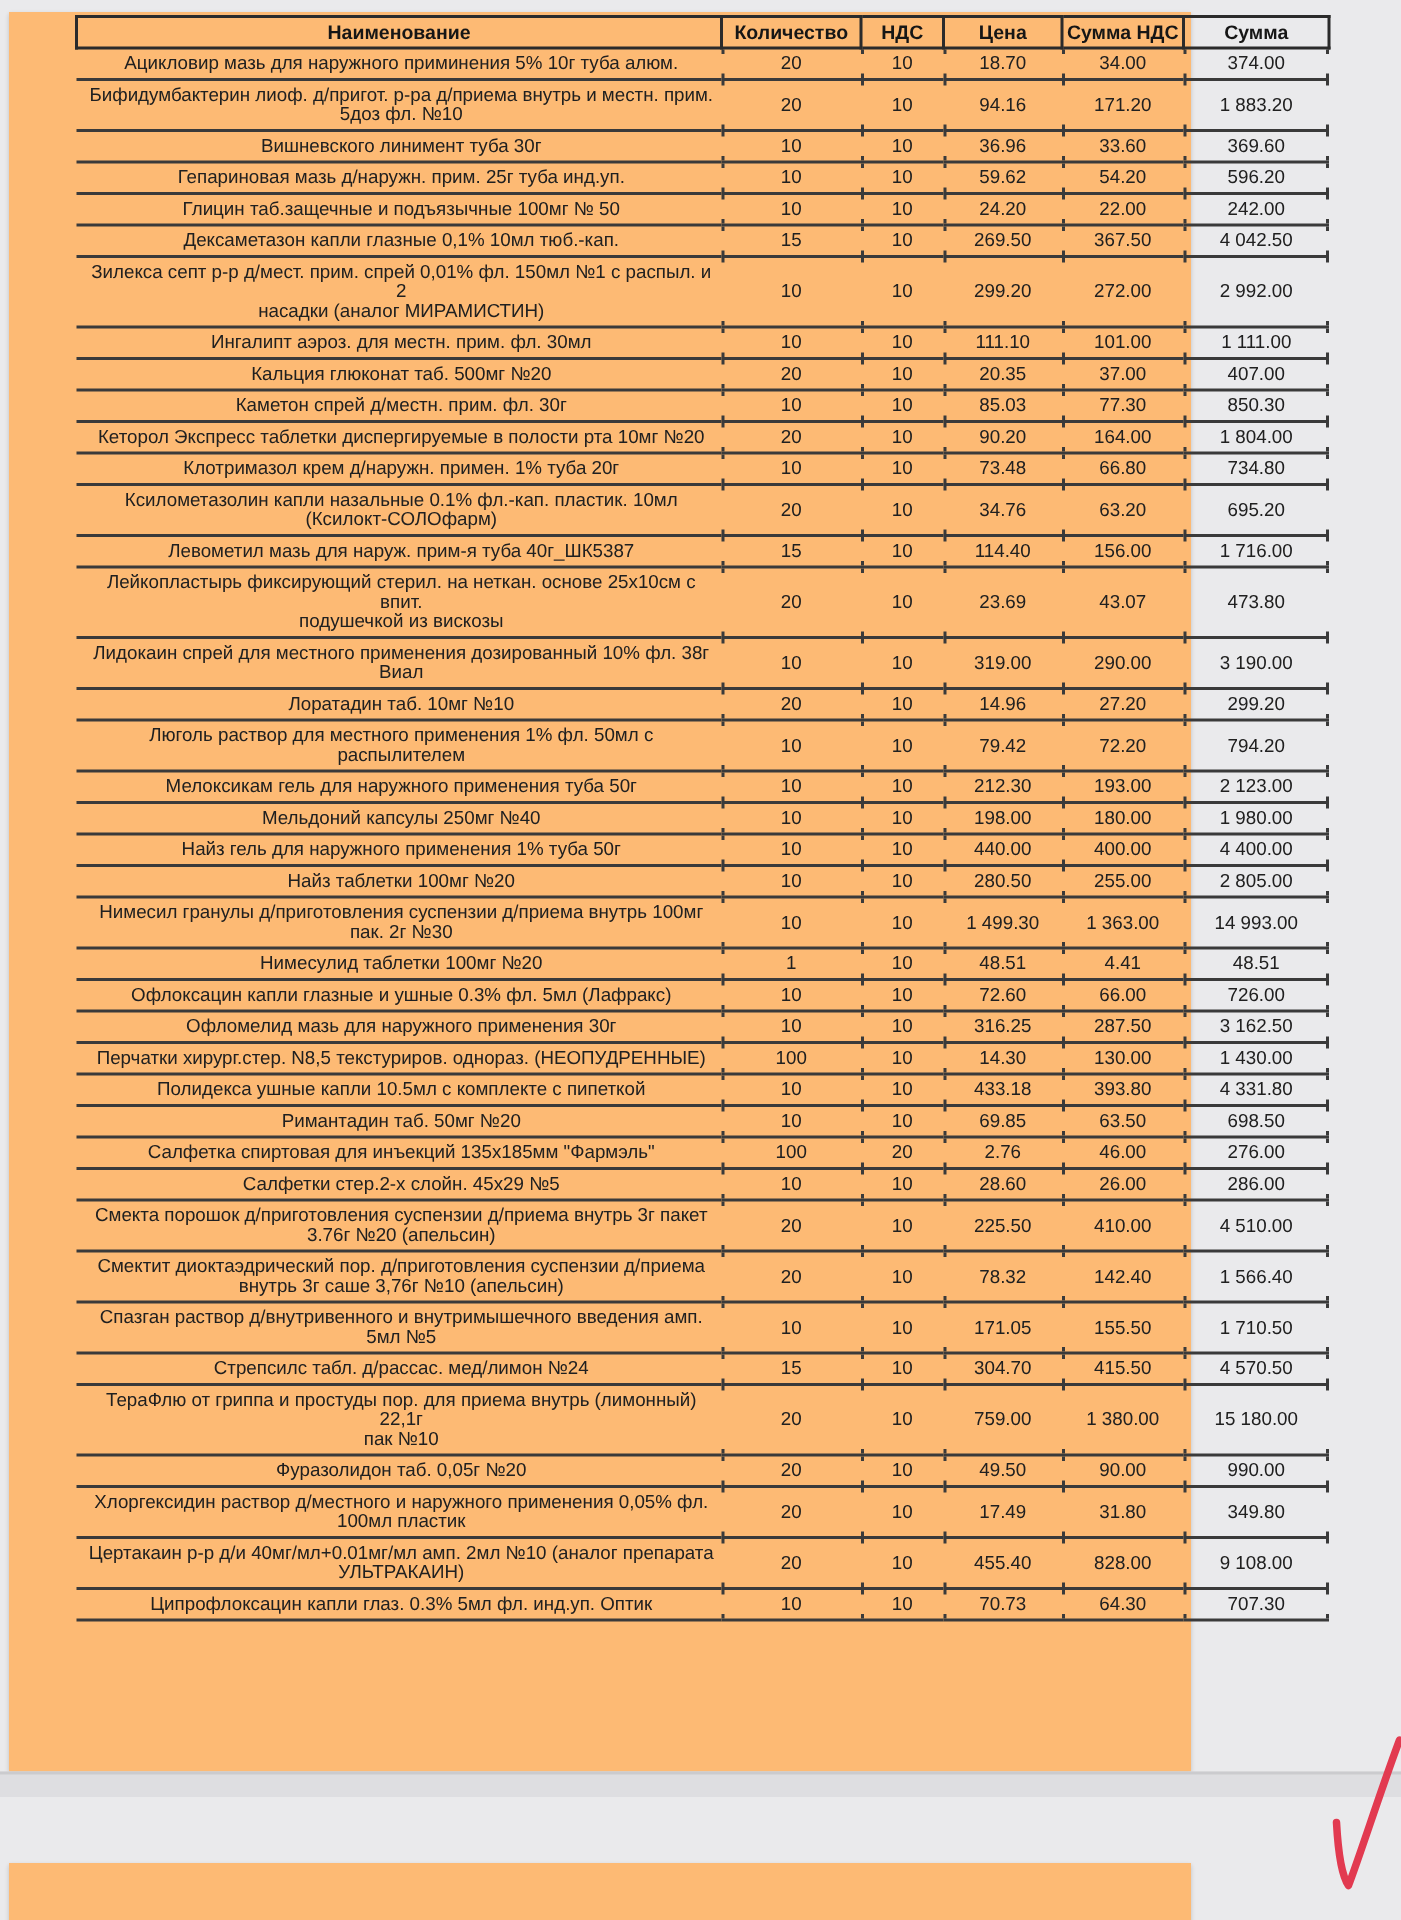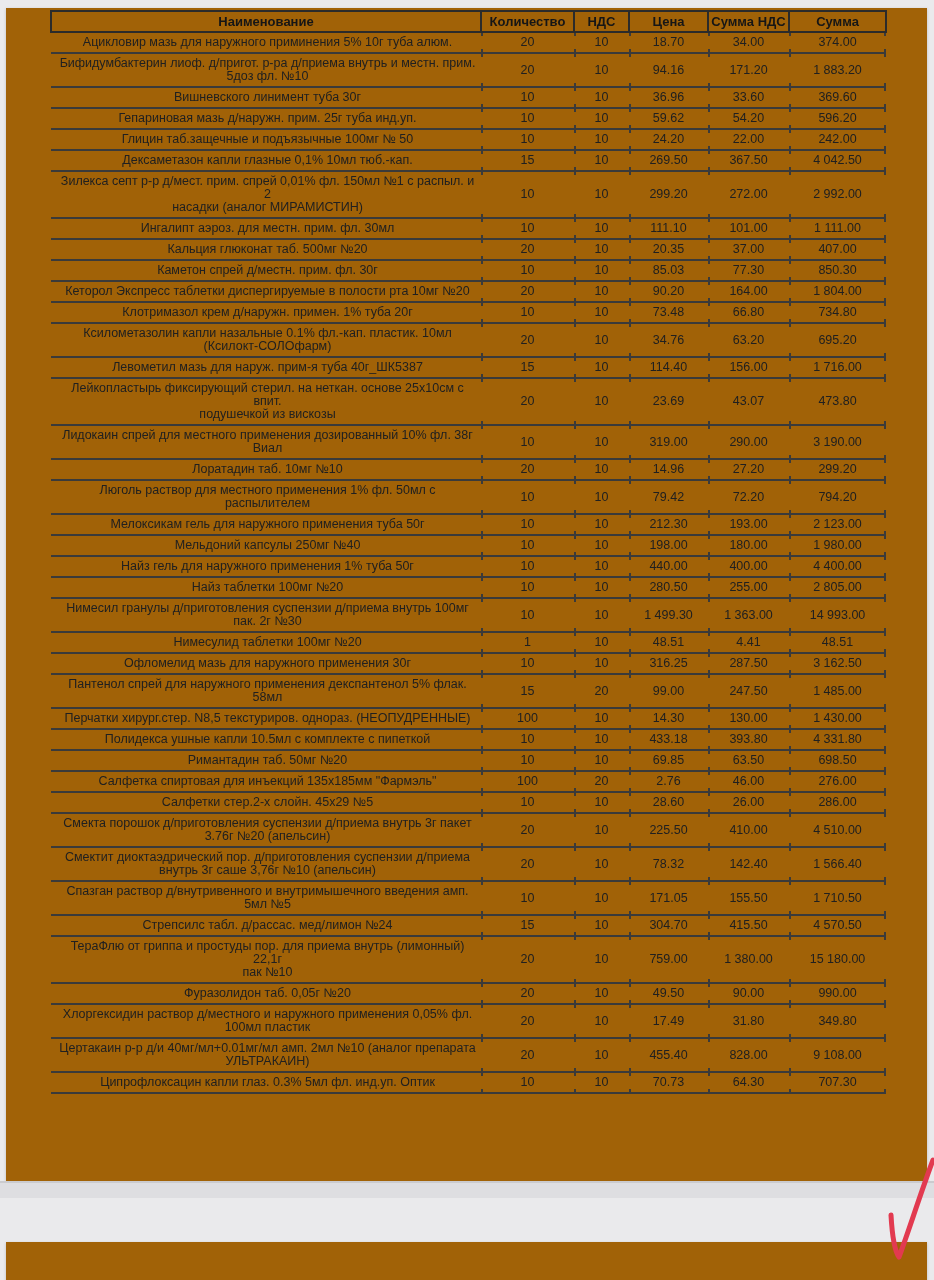--- a/index.html
+++ b/index.html
@@ -11,22 +11,22 @@
     height: 1280px;
     position: relative;
     overflow: hidden;
     background: #eaeaec;
     font-family: "Liberation Sans", sans-serif;
     color: #1f1f1f;
   }
   .page {
     position: absolute;
     left: 6px;
-    width: 921px;
-    background: #a16207;
+    width: 788px;
+    background: #fdba74;
     box-shadow: 0 1px 3px rgba(0,0,0,0.18);
   }
   .page-1 { top: 8px; height: 1173px; }
   .page-2 { top: 1196px; height: 84px; margin-top: 46px; }
   .page-gap {
     position: absolute;
     left: 0; top: 1181px;
     width: 934px; height: 15px;
     background: #dedee1;
     border-top: 2px solid #cbcbce;
@@ -318,35 +318,34 @@
   </tr>
         <tr>
     <td class="name">Нимесулид таблетки 100мг №20</td>
     <td class="num">1</td>
     <td class="num">10</td>
     <td class="num">48.51</td>
     <td class="num">4.41</td>
     <td class="num">48.51</td>
   </tr>
         <tr>
+    <td class="name">Офлоксацин капли глазные и ушные 0.3% фл. 5мл (Лафракс)</td>
+    <td class="num">10</td>
+    <td class="num">10</td>
+    <td class="num">72.60</td>
+    <td class="num">66.00</td>
+    <td class="num">726.00</td>
+  </tr>
+        <tr>
     <td class="name">Офломелид мазь для наружного применения 30г</td>
     <td class="num">10</td>
     <td class="num">10</td>
     <td class="num">316.25</td>
     <td class="num">287.50</td>
     <td class="num">3 162.50</td>
-  </tr>
-        <tr>
-    <td class="name">Пантенол спрей  для наружного применения декспантенол 5% флак.
-58мл</td>
-    <td class="num">15</td>
-    <td class="num">20</td>
-    <td class="num">99.00</td>
-    <td class="num">247.50</td>
-    <td class="num">1 485.00</td>
   </tr>
         <tr>
     <td class="name">Перчатки хирург.стер. N8,5 текстуриров. однораз. (НЕОПУДРЕННЫЕ)</td>
     <td class="num">100</td>
     <td class="num">10</td>
     <td class="num">14.30</td>
     <td class="num">130.00</td>
     <td class="num">1 430.00</td>
   </tr>
         <tr>

